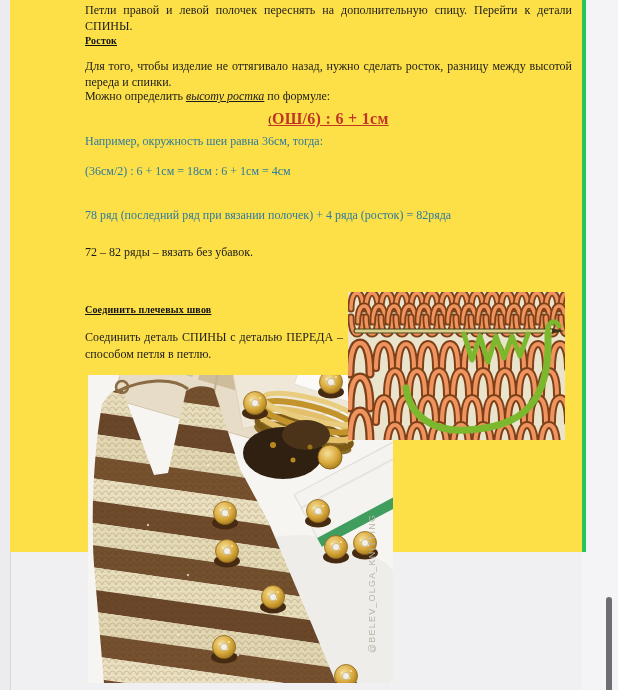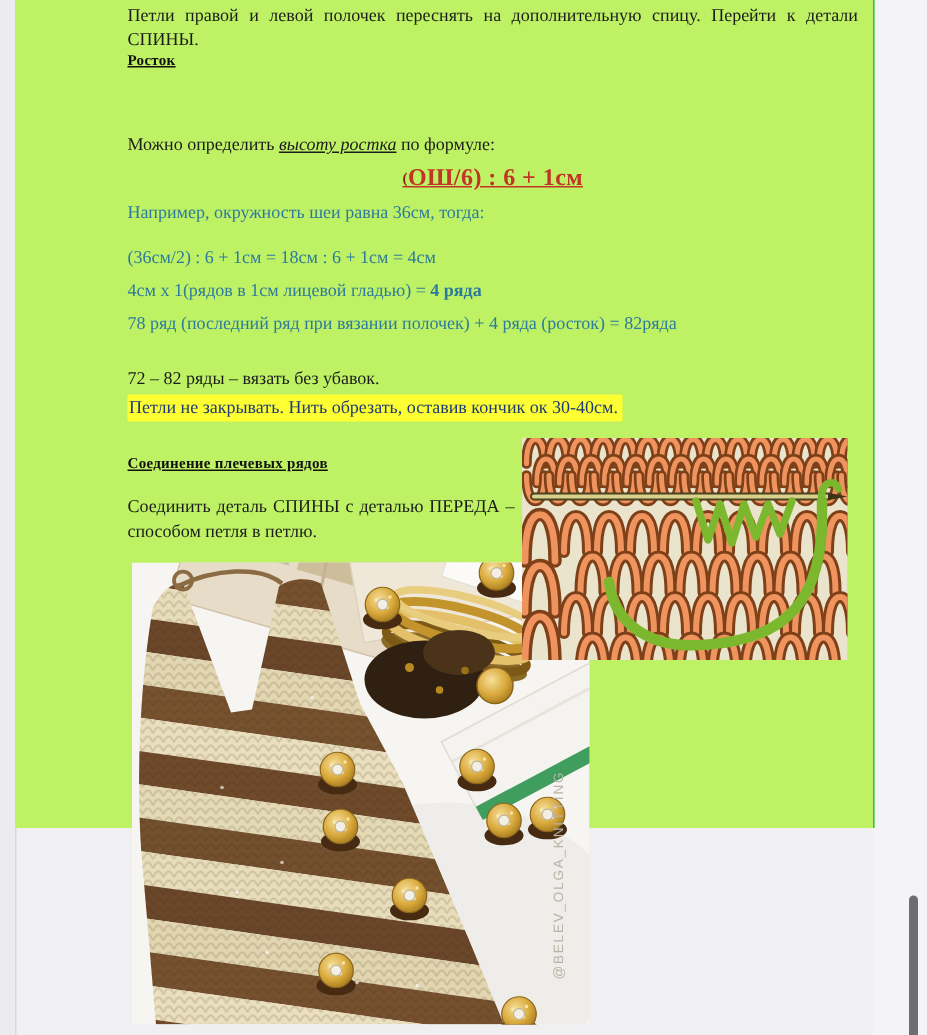--- a/index.html
+++ b/index.html
@@ -1,20 +1,20 @@
 <!DOCTYPE html>
 <html style="--accent-teal: #2e7a9e; --formula-red: #c13527; --highlight-bg: #fdff32; --highlight-text: #1e3a75; --scrollbar: #6e6e72;"><head>
 <meta charset="utf-8">
 <style>
   html,body{margin:0;padding:0;}
   .screen{position:relative;width:618px;height:690px;background:#f0f0f3;overflow:hidden;
           font-family:"Liberation Serif","DejaVu Serif",serif;}
   .left-gutter{position:absolute;left:0;top:0;width:10px;height:690px;background:#ececef;border-right:1px solid #d7d7dc;}
   .right-gutter{position:absolute;left:582px;top:0;width:36px;height:690px;background:#f4f4f7;}
-  .paper{position:absolute;left:10px;top:0;width:572px;height:552px;background:#bef264;border-right:1px solid #22c55e;}
+  .paper{position:absolute;left:10px;top:0;width:572px;height:552px;background:#fde047;border-right:4px solid #22c55e;}
   .tb{position:absolute;left:75px;width:487px;font-size:12px;line-height:15.5px;color:#1c1c1c;text-align:justify;}
   .heading{position:absolute;left:75px;font-size:10px;font-weight:bold;color:#111;
            text-decoration:underline;letter-spacing:.2px;}
   .em-underline{font-style:italic;text-decoration:underline;text-align:right;}
   .formula-wrap{position:absolute;left:75px;width:487px;text-align:center;}
   .formula{font-size:16px;font-weight:bold;color:var(--formula-red,#c13527);text-decoration:underline;letter-spacing:.3px;}
   .formula .open{font-size:10px;font-weight:bold;color:#8c1d15;position:relative;top:-1px;}
   .teal{position:absolute;left:75px;width:487px;font-size:12px;color:var(--accent-teal,#2e7a9e);}
   .blk{position:absolute;left:75px;width:487px;font-size:12px;color:#1c1c1c;}
   .hl{position:absolute;left:75px;font-size:12px;color:var(--highlight-text,#1e3a75);
@@ -32,37 +32,36 @@
 <div class="screen">
   <div class="left-gutter"></div>
   <div class="right-gutter"></div>
 
   <div class="paper">
 
     <div class="tb" style="top:3px">Петли правой и левой полочек переснять на дополнительную спицу. Перейти к детали СПИНЫ.</div>
 
     <div class="heading" style="top:35px">Росток</div>
 
+    <div class="tb" style="top:59px">Для того, чтобы изделие не оттягивало назад, нужно сделать росток, разницу между высотой переда и спинки.</div>
 
     <div class="blk" style="top:89px"><span>Можно определить </span><span class="em-underline">высоту ростка</span><span> по формуле:</span></div>
 
     <div class="formula-wrap" style="top:110px">
       <span class="formula"><span class="open">(</span><span>ОШ/6) : 6 + 1см</span></span>
     </div>
 
     <div class="teal" style="top:134px">Например, окружность шеи равна 36см, тогда:</div>
     <div class="teal" style="top:164px">(36см/2) : 6 + 1см = 18см : 6 + 1см = 4см</div>
-    <div class="teal" style="top:186px"><span>4см х 1(рядов в 1см лицевой гладью) = </span><b>4 ряда</b></div>
     <div class="teal" style="top:208px">78 ряд (последний ряд при вязании полочек) + 4 ряда (росток) = 82ряда</div>
 
     <div class="blk" style="top:245px">72 – 82 ряды – вязать без убавок.</div>
 
-    <div class="hl" style="top:263px">Петли не закрывать. Нить обрезать, оставив кончик ок 30-40см.</div>
-
-    <div class="heading" style="top:304px">Соединение плечевых рядов</div>
+
+    <div class="heading" style="top:304px">Соединить плечевых швов</div>
     <div class="join-para" style="top:329px">Соединить деталь СПИНЫ с деталью ПЕРЕДА – способом петля в петлю.</div>
 
     <div class="photo">
       <svg width="305" height="308" viewBox="0 0 305 308">
         <defs>
           <radialGradient id="goldG" cx="40%" cy="35%" r="75%">
             <stop offset="0%" stop-color="#f6df9a"></stop>
               <stop offset="55%" stop-color="#d9a93c"></stop>
               <stop offset="100%" stop-color="#9c7218"></stop>
           </radialGradient>

